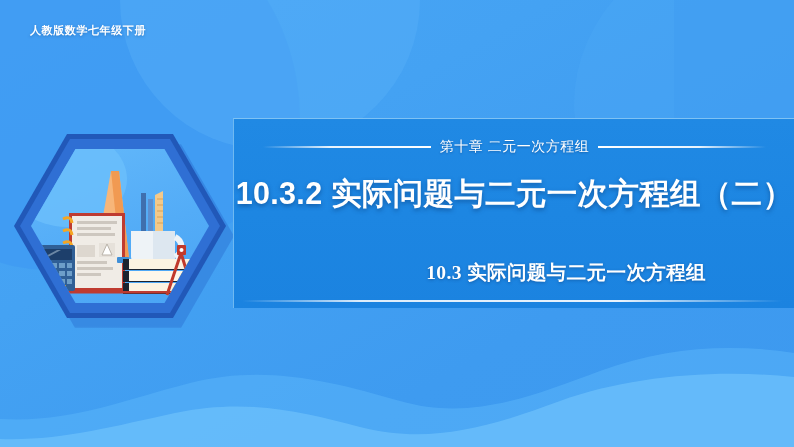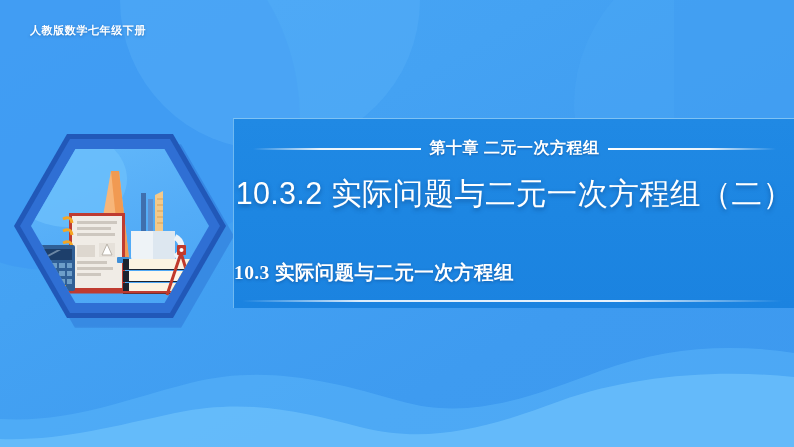--- a/index.html
+++ b/index.html
@@ -140,45 +140,45 @@
     flex: none;
   }
   .chap-rule-l {
     background: linear-gradient(to right, rgba(255,255,255,0) 0%, rgba(255,255,255,.9) 40%, #ffffff 100%);
   }
   .chap-rule-r {
     background: linear-gradient(to left, rgba(255,255,255,0) 0%, rgba(255,255,255,.9) 40%, #ffffff 100%);
   }
   .chapter-text {
     color: #ffffff;
-    font-size: 16px;
-    font-weight: bold;
+    font-size: 14px;
+    font-weight: normal;
     letter-spacing: .5px;
     white-space: nowrap;
     text-shadow: 0 1px 2px rgba(8,52,110,.45);
   }
 
   .main-title {
     position: absolute;
     left: 0; top: 55px;
     width: 561px;
     text-align: center;
     color: #ffffff;
     font-size: 30.5px;
-    font-weight: normal;
+    font-weight: bold;
     letter-spacing: .3px;
     white-space: nowrap;
     text-shadow: 0 2px 4px rgba(8,52,110,.5);
   }
 
   .sub-title {
     position: absolute;
     left: 0; top: 140px;
     width: 472px;
-    text-align: left;
+    text-align: right;
     color: #ffffff;
     font-family: "Liberation Serif", "DejaVu Serif", serif;
     font-size: 19.5px;
     font-weight: bold;
     letter-spacing: .4px;
     white-space: nowrap;
     text-shadow: 0 1px 3px rgba(8,52,110,.45);
   }
 
   

